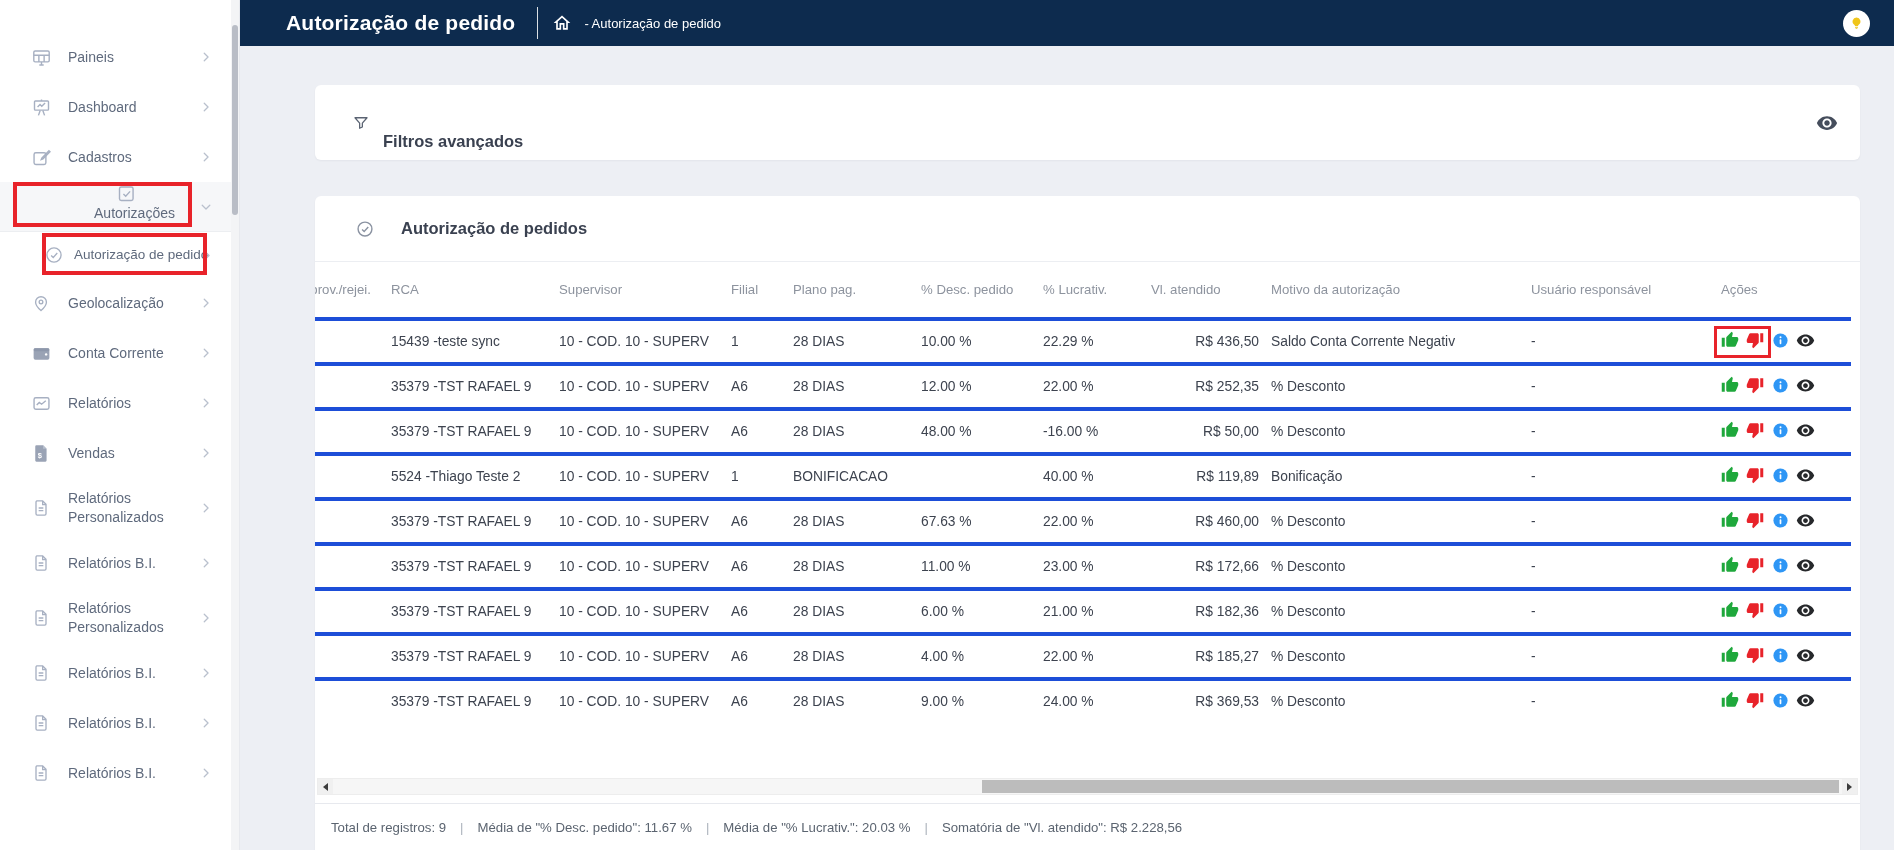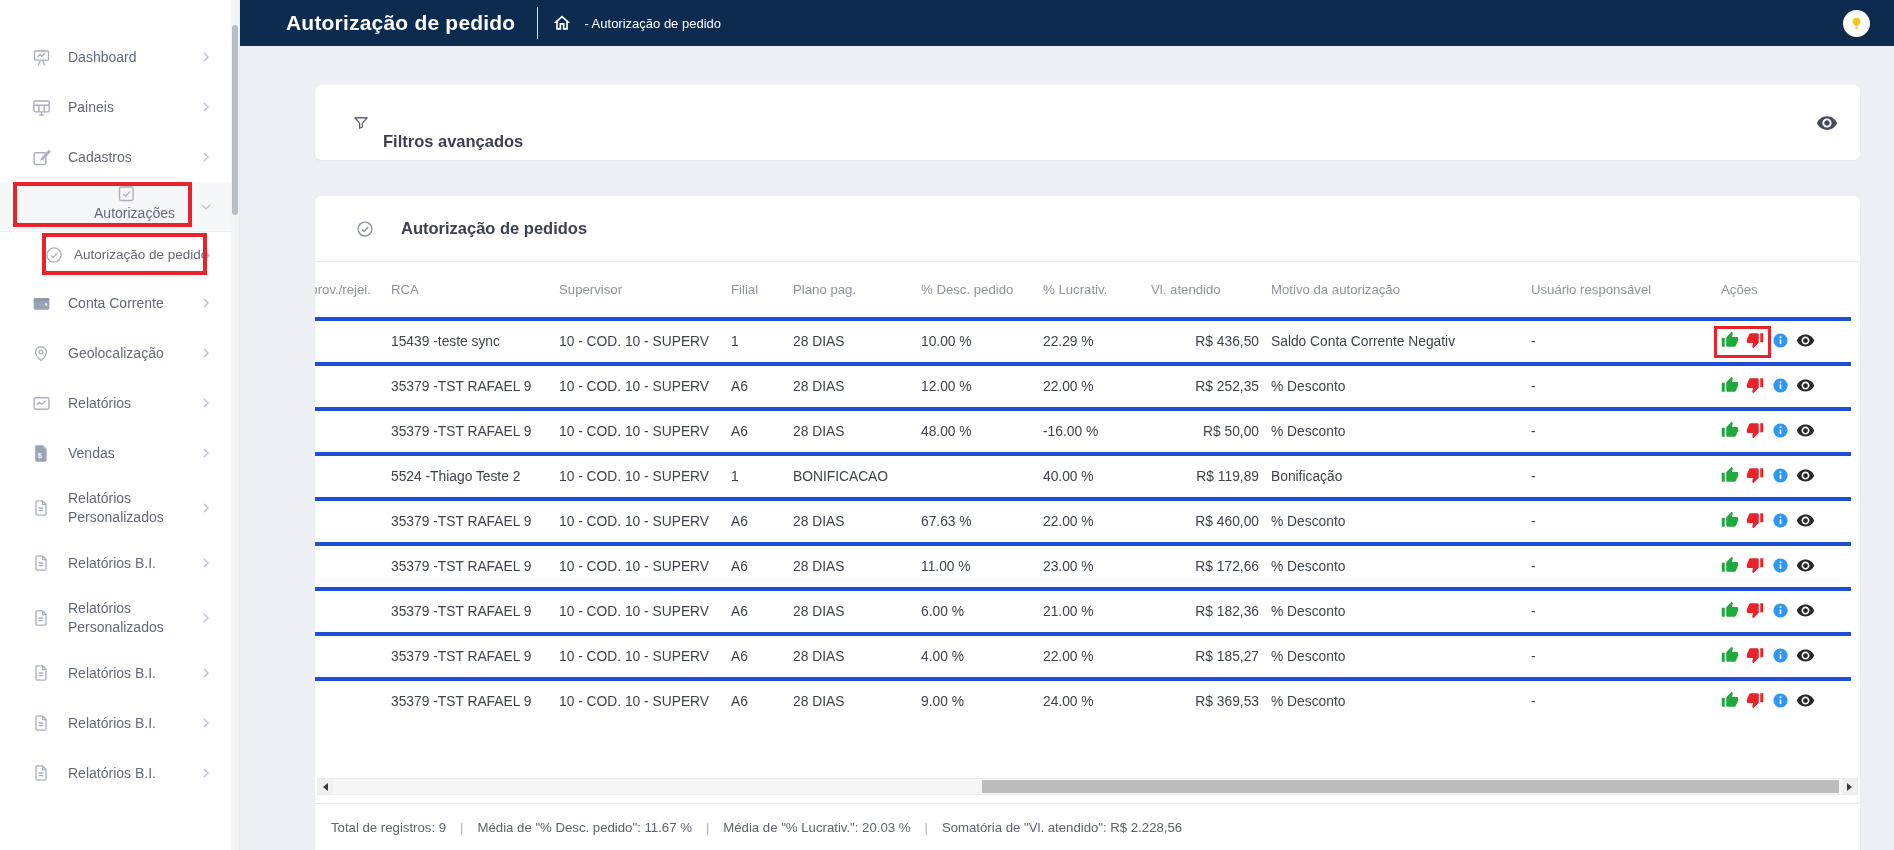--- a/index.html
+++ b/index.html
@@ -71,37 +71,37 @@
   #annot-2 { left:42px; top:233px; width:165px; height:42px; }
 </style>
 </head>
 <body>
 
 <aside class="sidebar">
   <nav class="side-nav">
     <div class="side-item">
       <span class="icn">
           <svg viewBox="0 0 24 24" width="21" height="21" fill="none" stroke="#a7b0c2" stroke-width="1.6">
+            <rect x="3.2" y="4.5" width="17.6" height="12.5" rx="1.5"></rect>
+            <path d="M3.2 9.5h17.6M9 9.5V17M15 9.5V17M9.5 20.5h5M12 17v3.5"></path>
+          </svg>
+        </span>
+      <span class="lbl">Paineis</span>
+      <span class="chev"><svg viewBox="0 0 24 24" width="14" height="14" fill="none" stroke="#b9c0cd" stroke-width="2.2" stroke-linecap="round" stroke-linejoin="round">
+            <path d="M9 5.5l6.5 6.5L9 18.5"></path>
+          </svg></span>
+    </div>
+    <div class="side-item">
+      <span class="icn">
+          <svg viewBox="0 0 24 24" width="21" height="21" fill="none" stroke="#a7b0c2" stroke-width="1.6">
             <rect x="4" y="4.5" width="16" height="10.5" rx="1"></rect>
             <path d="M12 4.5V2.8M8.5 21l2-5.5M15.5 21l-2-5.5M7.5 11.5l2.8-2.8 2 2 3.8-3.8"></path>
           </svg>
         </span>
       <span class="lbl">Dashboard</span>
-      <span class="chev"><svg viewBox="0 0 24 24" width="14" height="14" fill="none" stroke="#b9c0cd" stroke-width="2.2" stroke-linecap="round" stroke-linejoin="round">
-            <path d="M9 5.5l6.5 6.5L9 18.5"></path>
-          </svg></span>
-    </div>
-    <div class="side-item">
-      <span class="icn">
-          <svg viewBox="0 0 24 24" width="21" height="21" fill="none" stroke="#a7b0c2" stroke-width="1.6">
-            <rect x="3.2" y="4.5" width="17.6" height="12.5" rx="1.5"></rect>
-            <path d="M3.2 9.5h17.6M9 9.5V17M15 9.5V17M9.5 20.5h5M12 17v3.5"></path>
-          </svg>
-        </span>
-      <span class="lbl">Paineis</span>
       <span class="chev"><svg viewBox="0 0 24 24" width="14" height="14" fill="none" stroke="#b9c0cd" stroke-width="2.2" stroke-linecap="round" stroke-linejoin="round">
             <path d="M9 5.5l6.5 6.5L9 18.5"></path>
           </svg></span>
     </div>
     <div class="side-item">
       <span class="icn">
           <svg viewBox="0 0 24 24" width="21" height="21" fill="none" stroke="#a7b0c2" stroke-width="1.6">
             <rect x="3.5" y="6.5" width="13.5" height="13.5" rx="2"></rect>
             <path d="M12.5 12.5l8-8.2 1.2 1.2-8 8.2-2 .7z"></path>
           </svg>
@@ -124,45 +124,45 @@
           </svg></span>
     </div>
     <div class="side-sub">
       <span class="icn">
           <svg viewBox="0 0 24 24" width="20" height="20" fill="none" stroke="#a7b0c2" stroke-width="1.6">
             <circle cx="12" cy="12" r="8.5"></circle>
             <path d="M8.6 12.5l2.5 2.5 4.8-5.4"></path>
           </svg>
         </span>
       <span class="lbl">Autorização de pedido</span>
+      <span class="chev"><svg viewBox="0 0 24 24" width="14" height="14" fill="none" stroke="#b9c0cd" stroke-width="2.2" stroke-linecap="round" stroke-linejoin="round">
+            <path d="M9 5.5l6.5 6.5L9 18.5"></path>
+          </svg></span>
+    </div>
+    <div class="side-item">
+      <span class="icn">
+          <svg viewBox="0 0 24 24" width="20" height="20" fill="none" stroke="#a7b0c2" stroke-width="1.6">
+            <path d="M12 21s-6.5-5.6-6.5-10a6.5 6.5 0 1113 0C18.5 15.4 12 21 12 21z"></path>
+            <circle cx="12" cy="10.8" r="2.2"></circle>
+          </svg>
+        </span>
+      <span class="lbl">Geolocalização</span>
       <span class="chev"><svg viewBox="0 0 24 24" width="14" height="14" fill="none" stroke="#b9c0cd" stroke-width="2.2" stroke-linecap="round" stroke-linejoin="round">
             <path d="M9 5.5l6.5 6.5L9 18.5"></path>
           </svg></span>
     </div>
     <div class="side-item">
       <span class="icn">
           <svg viewBox="0 0 24 24" width="21" height="21">
             <rect x="3" y="6" width="18" height="13" rx="2" fill="#9aa3b5"></rect>
             <rect x="3" y="6" width="18" height="3.4" rx="1.7" fill="#8d97ab"></rect>
             <circle cx="17.3" cy="13" r="1.4" fill="#fff"></circle>
           </svg>
         </span>
       <span class="lbl">Conta Corrente</span>
-      <span class="chev"><svg viewBox="0 0 24 24" width="14" height="14" fill="none" stroke="#b9c0cd" stroke-width="2.2" stroke-linecap="round" stroke-linejoin="round">
-            <path d="M9 5.5l6.5 6.5L9 18.5"></path>
-          </svg></span>
-    </div>
-    <div class="side-item">
-      <span class="icn">
-          <svg viewBox="0 0 24 24" width="20" height="20" fill="none" stroke="#a7b0c2" stroke-width="1.6">
-            <path d="M12 21s-6.5-5.6-6.5-10a6.5 6.5 0 1113 0C18.5 15.4 12 21 12 21z"></path>
-            <circle cx="12" cy="10.8" r="2.2"></circle>
-          </svg>
-        </span>
-      <span class="lbl">Geolocalização</span>
       <span class="chev"><svg viewBox="0 0 24 24" width="14" height="14" fill="none" stroke="#b9c0cd" stroke-width="2.2" stroke-linecap="round" stroke-linejoin="round">
             <path d="M9 5.5l6.5 6.5L9 18.5"></path>
           </svg></span>
     </div>
     <div class="side-item">
       <span class="icn">
           <svg viewBox="0 0 24 24" width="21" height="21" fill="none" stroke="#a7b0c2" stroke-width="1.6">
             <rect x="3.5" y="5.5" width="17" height="13" rx="2"></rect>
             <path d="M6.5 13.8l3-3 2.6 2 4.8-4"></path>
           </svg>

